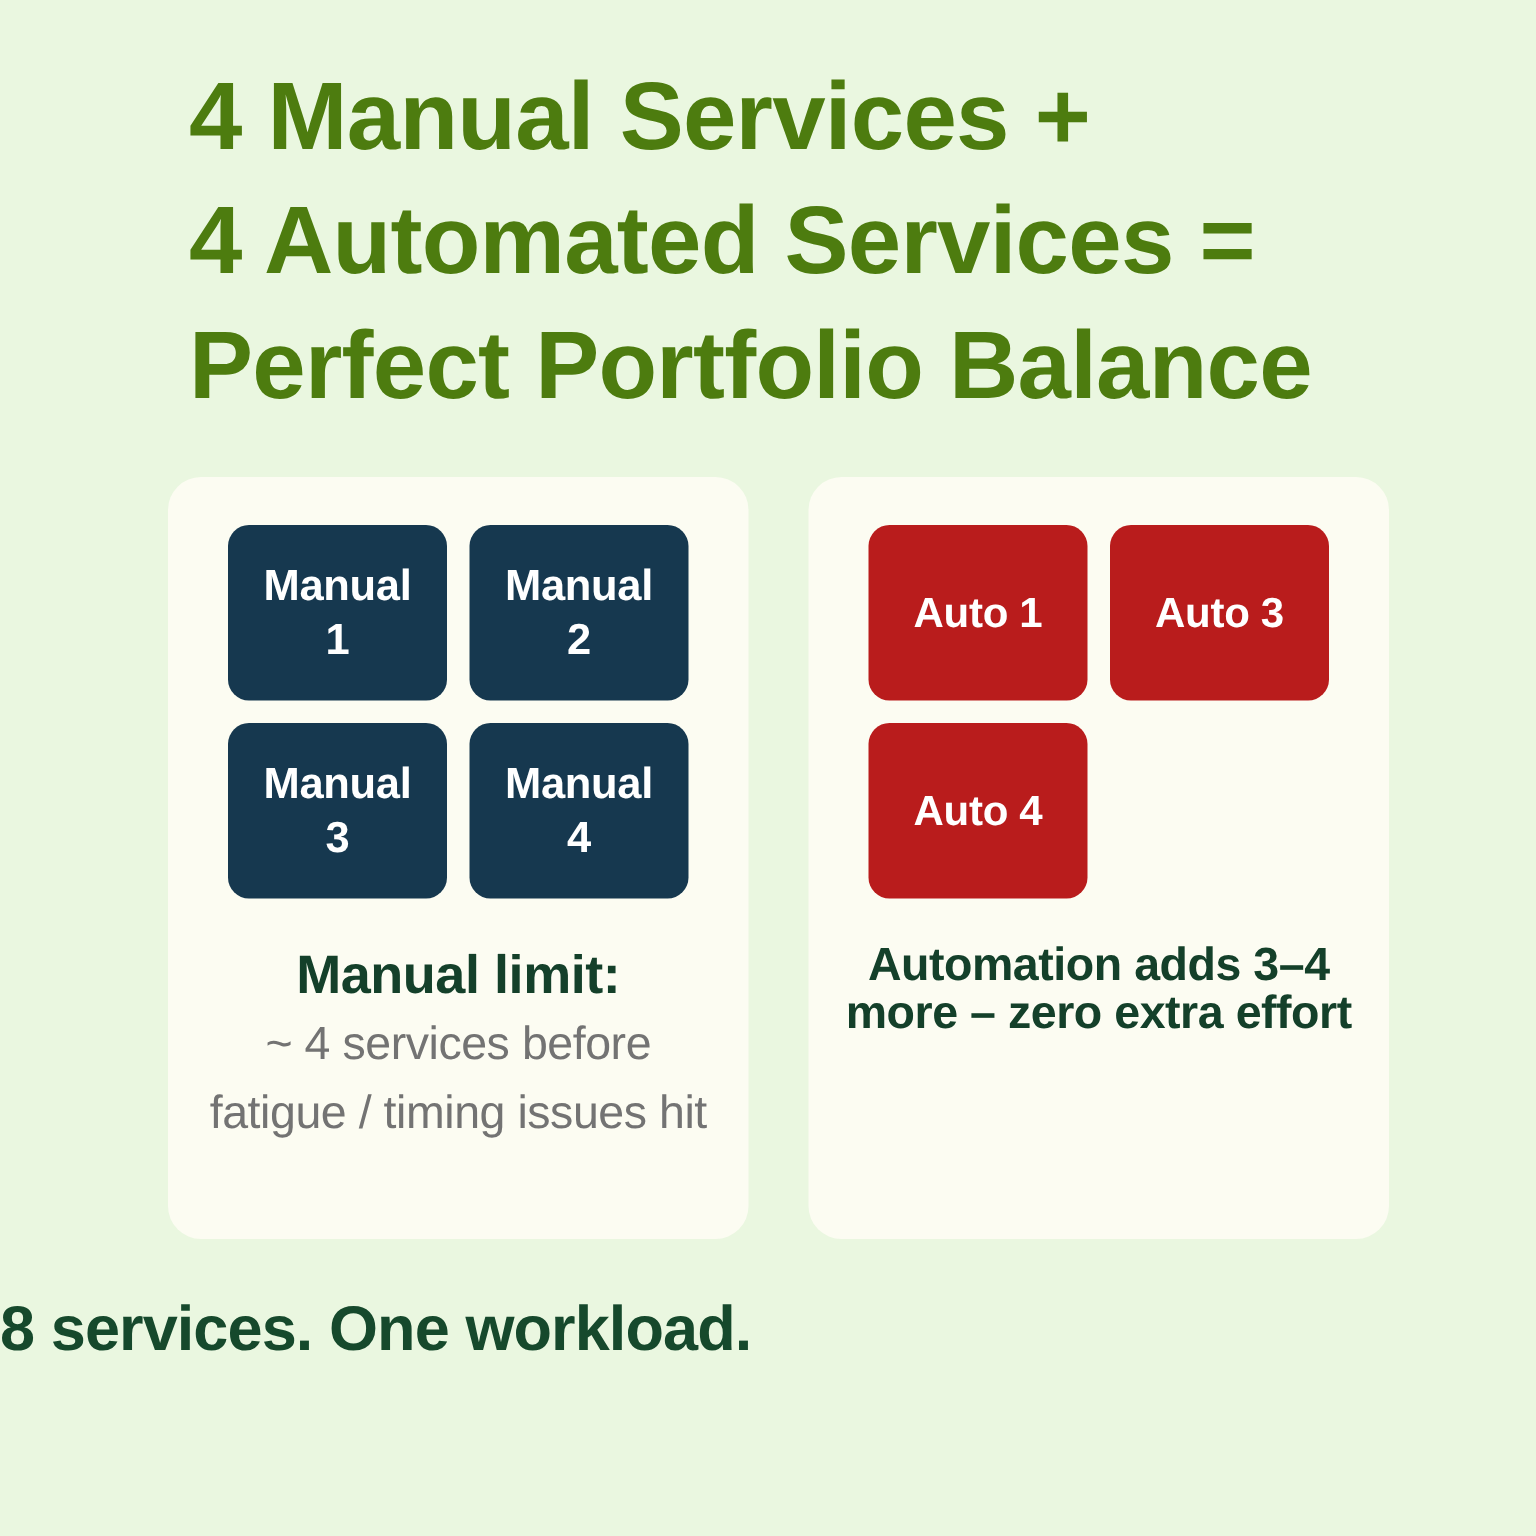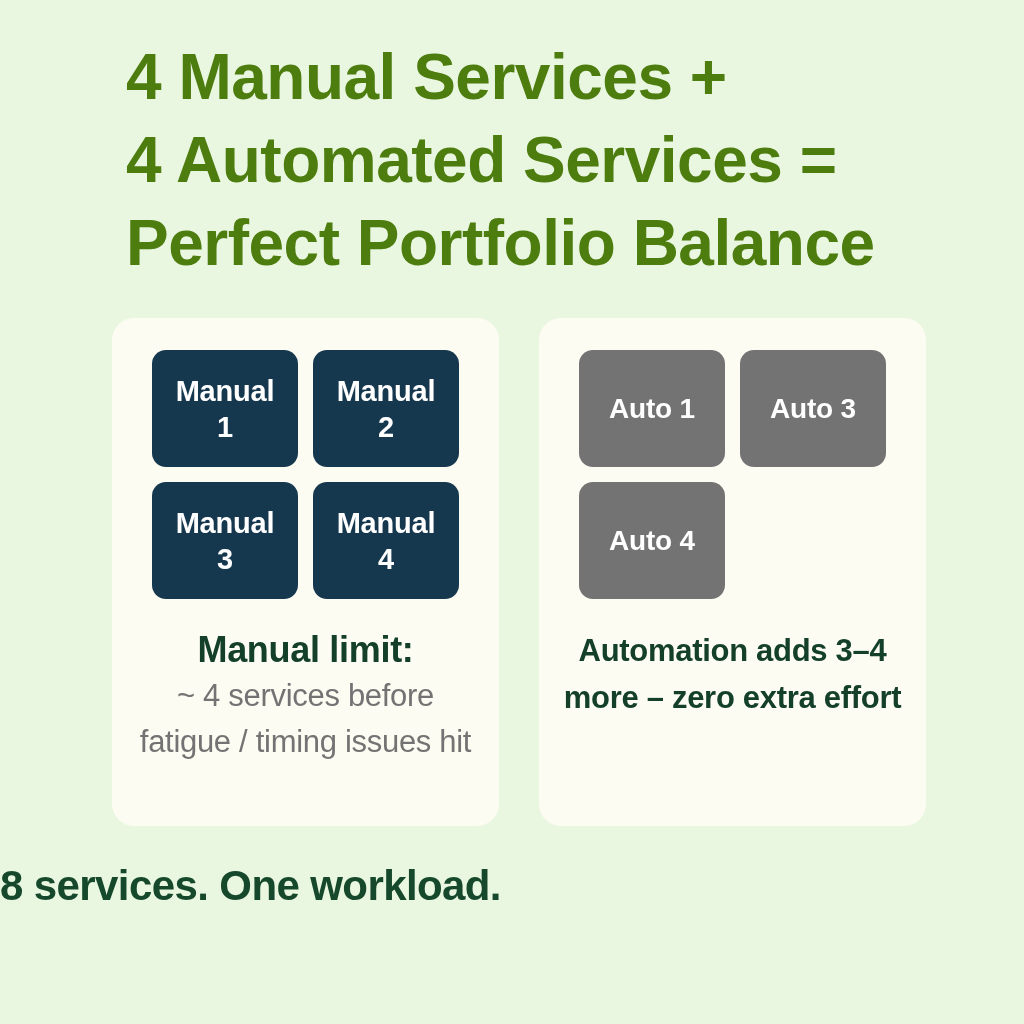--- a/index.html
+++ b/index.html
@@ -81,21 +81,21 @@
     font-weight: 700;
     line-height: 36px;
     letter-spacing: -0.2px;
     box-sizing: border-box;
     padding: 0 8px;
   }
   .chip.manual {
     background: #16384f;
   }
   .chip.auto {
-    background: #737373;
+    background: #b91c1c;
     font-size: 28px;
     align-items: center;
   }
   .chip .chip-text {
     display: block;
   }
 
   
   .caption {
     margin-top: 28px;
@@ -114,21 +114,21 @@
     display: block;
     font-size: 31px;
     font-weight: 400;
     line-height: 46px;
     color: #737373;
     letter-spacing: -0.3px;
   }
   .caption.right .cap-body {
     font-weight: 600;
     color: #14402a;
-    line-height: 47px;
+    line-height: 32px;
   }
 
   
   .footer {
     position: absolute;
     left: 0;
     top: 862px;
     width: 1024px;
     color: #16492c;
     font-size: 42px;

